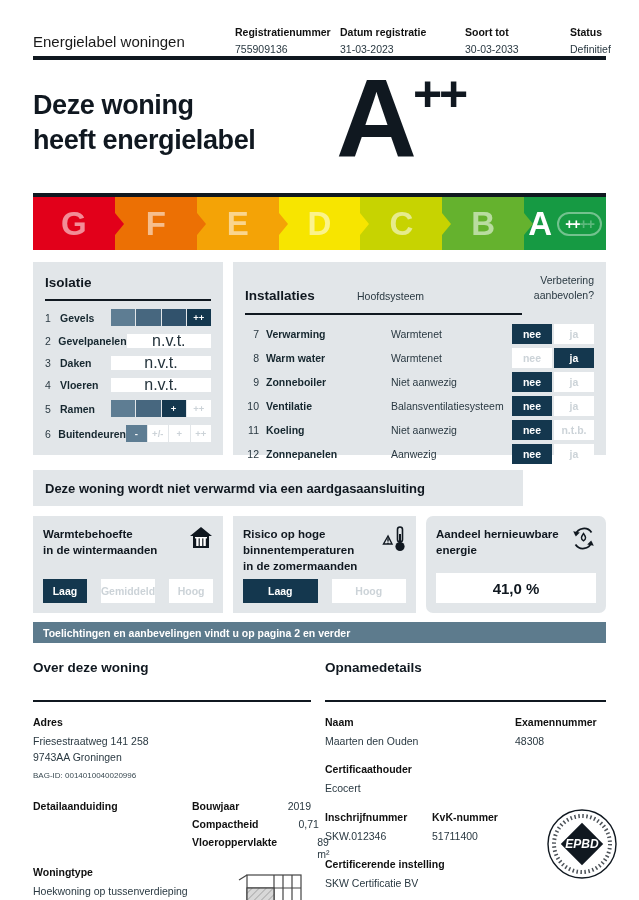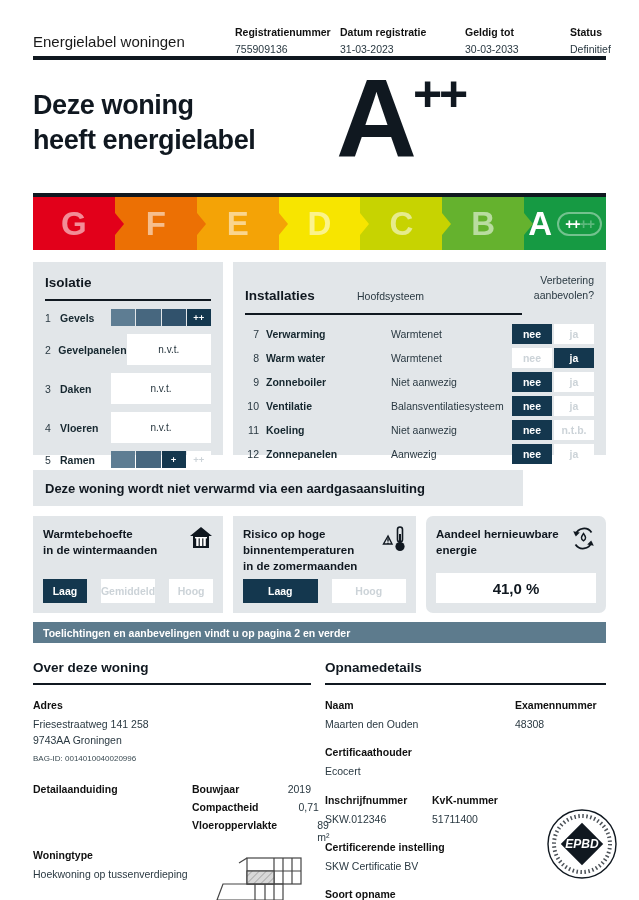--- a/index.html
+++ b/index.html
@@ -55,21 +55,21 @@
   .irow { display:flex; align-items:center; margin-top:8px; }
   .irow .n { width:11px; font-size:10.5px; color:#2a3942; }
   .irow .lbl { flex:1; font-size:10.5px; font-weight:700; color:#16272f; padding-left:4px; }
   .bar { display:flex; gap:1px; width:100px; }
   .cell { flex:1; height:17px; display:flex; align-items:center; justify-content:center; font-size:9.5px; font-weight:700; }
   .cell.s1 { background:#5e7d93; color:#fff; }
   .cell.s2 { background:#47677f; color:#fff; }
   .cell.s3 { background:#31526c; color:#fff; }
   .cell.dark { background:#14374e; color:#fff; }
   .cell.empty { background:#fff; color:#ccd3d8; }
-  .nvt { width:100px; height:31px; background:#fff; display:flex; align-items:center; justify-content:center; font-size:10px; color:#24333c; }
+  .nvt { width:100px; height:14px; background:#fff; display:flex; align-items:center; justify-content:center; font-size:16px; color:#24333c; }
   
   .inst-head { position:relative; height:30px; }
   .inst-head h2 { position:absolute; left:0; bottom:2px; }
   .hoofdsys { position:absolute; left:112px; bottom:3px; font-size:10.5px; color:#2a3942; }
   .verb { position:absolute; right:0; top:-2px; font-size:10.5px; color:#2a3942; text-align:right; line-height:1.45; }
   .inst-rule { height:2px; background:#101820; margin-top:8px; width:calc(100% - 72px); }
   .nrow { display:flex; align-items:center; margin-top:4px; }
   .nrow .n { width:14px; text-align:right; font-size:10.5px; color:#2a3942; }
   .nrow .lbl { width:86px; font-size:10.5px; font-weight:700; color:#16272f; padding-left:7px; }
   .nrow .sys { flex:1; font-size:10.5px; color:#2a3942;margin-left:46px; }
@@ -90,21 +90,21 @@
   .obtn.sel { background:#14374e; color:#fff; }
   .obtn.un { background:#fff; color:#ccd3d8; }
   .valstrip { position:absolute; left:10px; right:10px; bottom:10px; height:30px; background:#fff;
     display:flex; align-items:center; justify-content:center; font-size:15px; font-weight:700; color:#101820; }
   
   .notebar { position:absolute; left:33px; top:622px; width:573px; height:21px; background:#5d7b8d;
     color:#fff; font-size:10.5px; font-weight:700; display:flex; align-items:center; padding:0 10px; }
   
   .fcol { position:absolute; top:660px; }
   #fleft { left:33px; width:278px; } #fright { left:325px; width:281px; }
-  .fcol h3 { font-size:13.5px; font-weight:700; color:#101820; padding-bottom:8px; border-bottom:2px solid #101820; }
+  .fcol h3 { font-size:13.5px; font-weight:700; color:#101820; padding-bottom:25px; border-bottom:2px solid #101820; }
   .flabel { font-size:10.5px; font-weight:700; color:#111; margin-top:14px; }
   .fval { font-size:10.5px; color:#2a3942; margin-top:5px; line-height:1.55; }
   .bag { font-size:8px; color:#3a4a52; margin-top:5px; }
   .detailblock { position:relative; margin-top:20px; height:66px; }
   .detailblock .flabel { margin-top:0; }
   .facts { position:absolute; left:159px; top:0; width:119px; }
   .fact { display:flex; justify-content:space-between; font-size:10.5px; margin-bottom:6px;gap:40px; }
   .fact b { font-weight:700; color:#111; }
   .fact span { color:#2a3942; }
   .wtblock { position:relative; height:80px; }
@@ -123,21 +123,21 @@
   <div class="hdr-title">Energielabel woningen</div>
   <div class="hf hf1">
     <b>Registratienummer</b>
     <span>755909136</span>
   </div>
   <div class="hf hf2">
     <b>Datum registratie</b>
     <span>31-03-2023</span>
   </div>
   <div class="hf hf3">
-    <b>Geldig tot</b>
+    <b>Soort tot</b>
     <span>30-03-2033</span>
   </div>
   <div class="hf hf4">
     <b>Status</b>
     <span>Definitief</span>
   </div>
   <div class="top-rule"></div>
 
   <div class="hero-title">
     <div>Deze woning</div>

